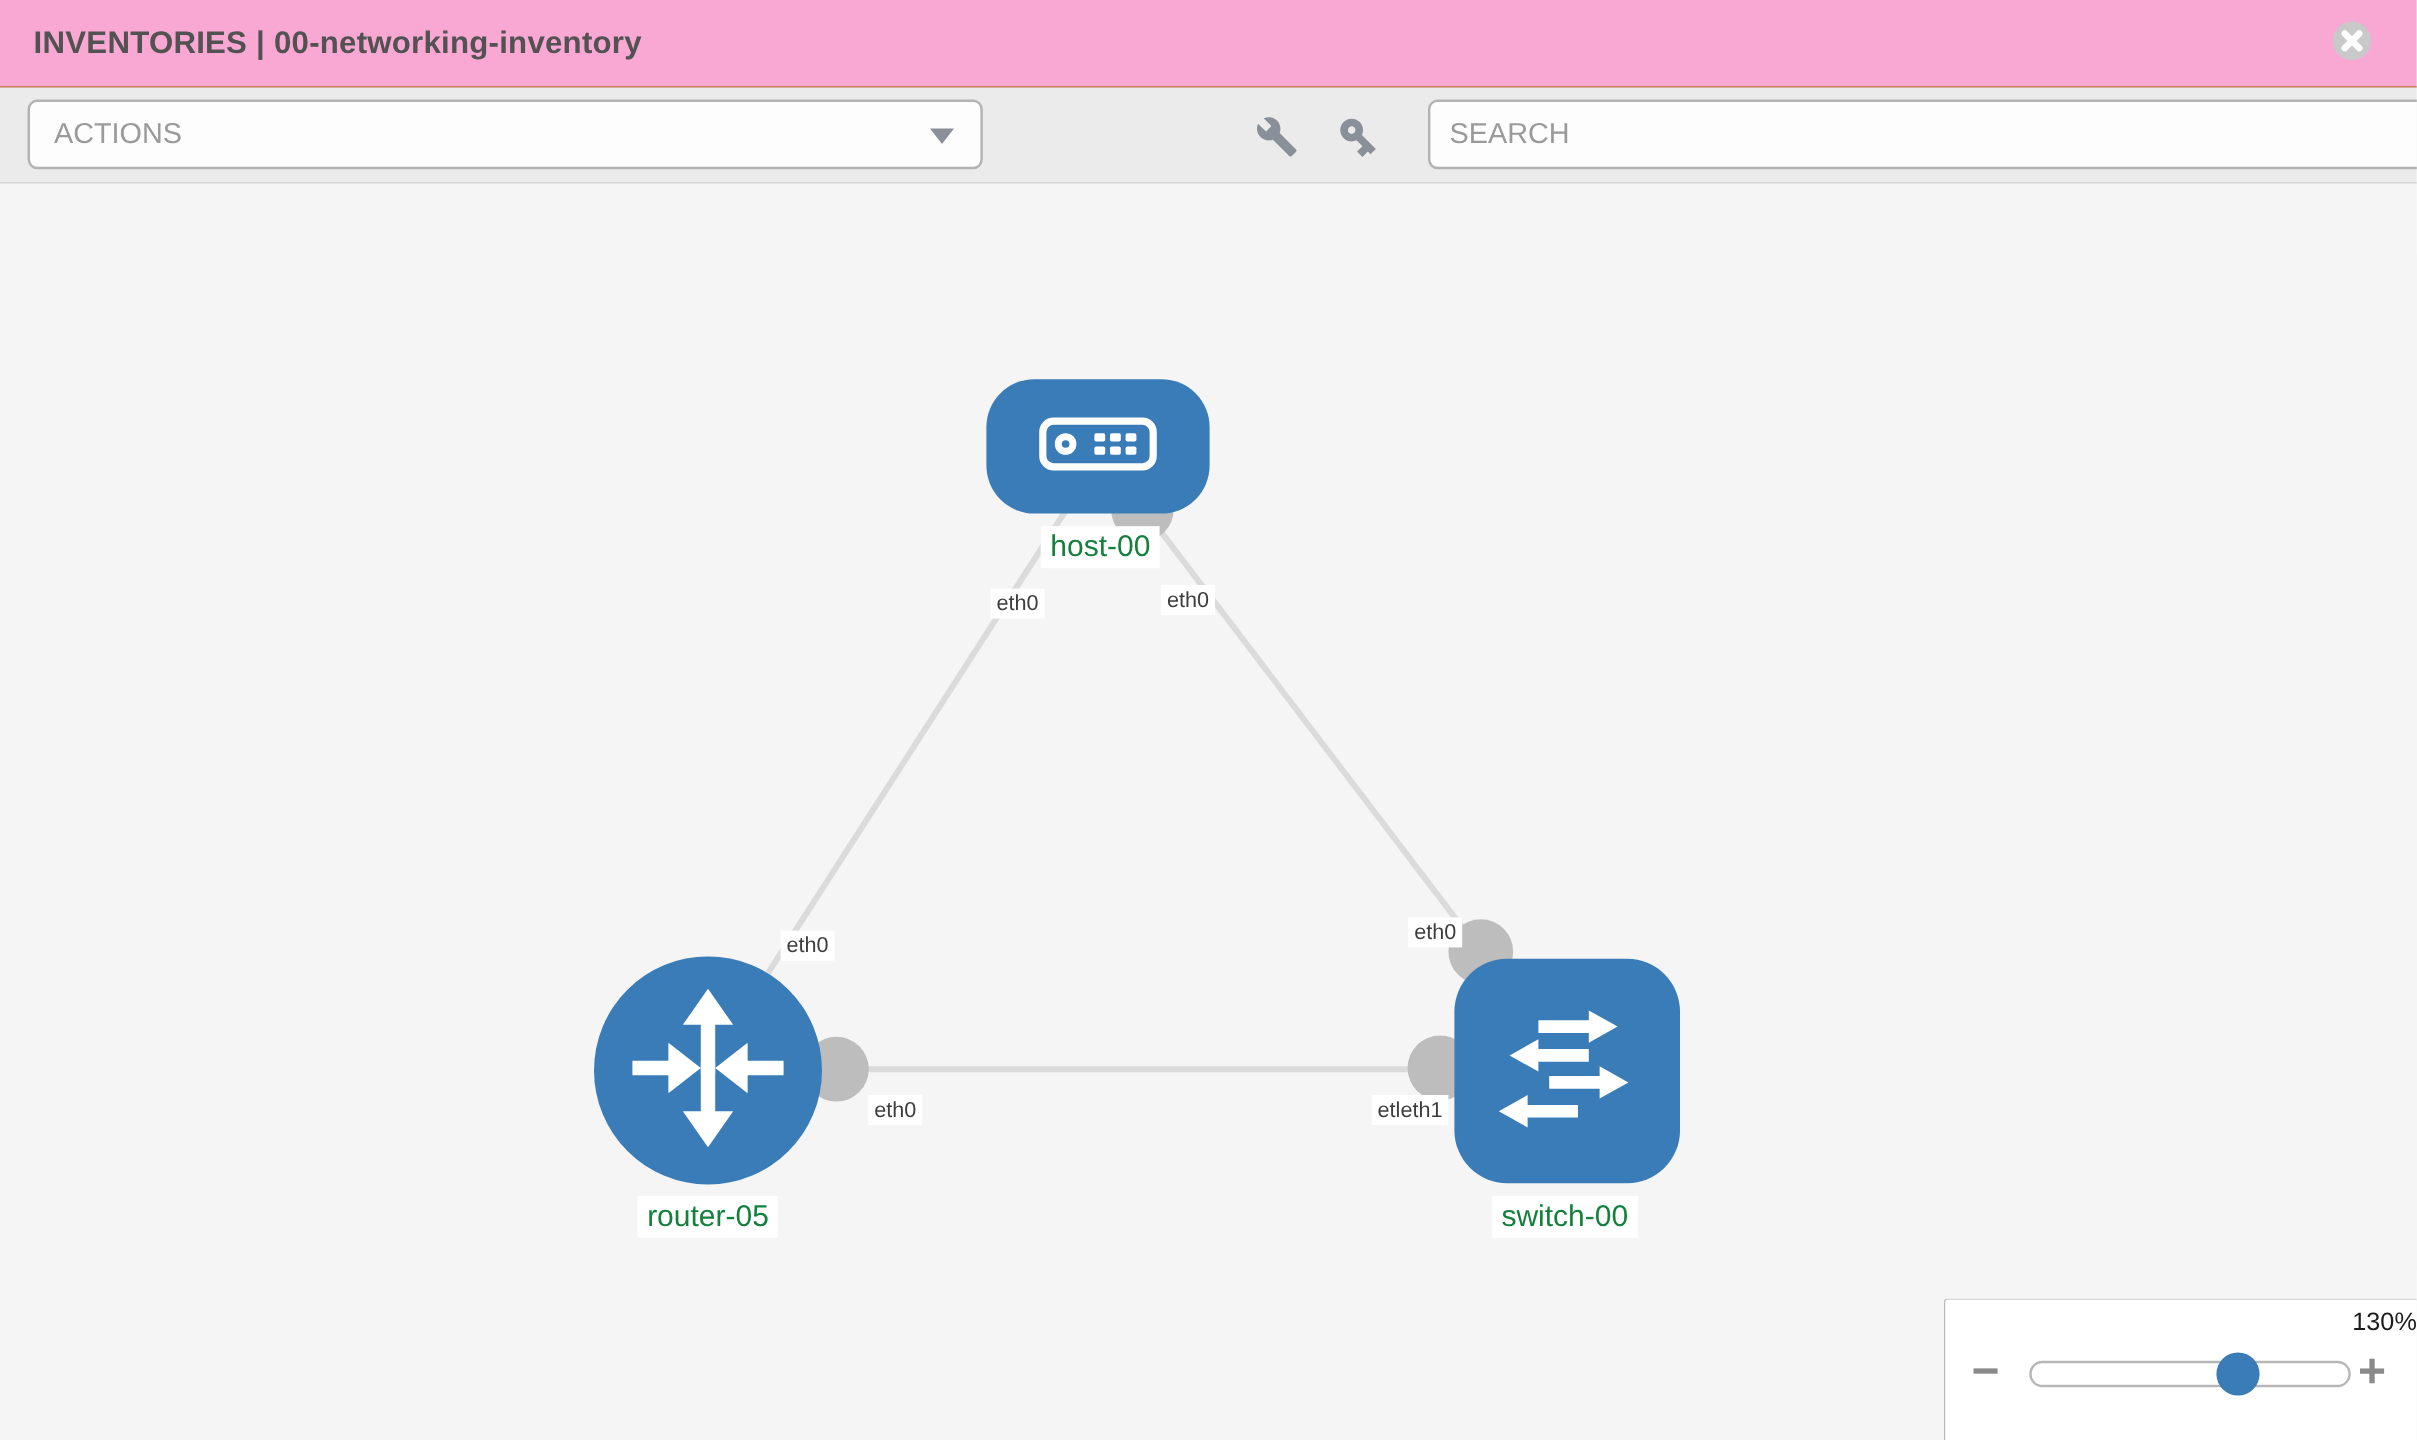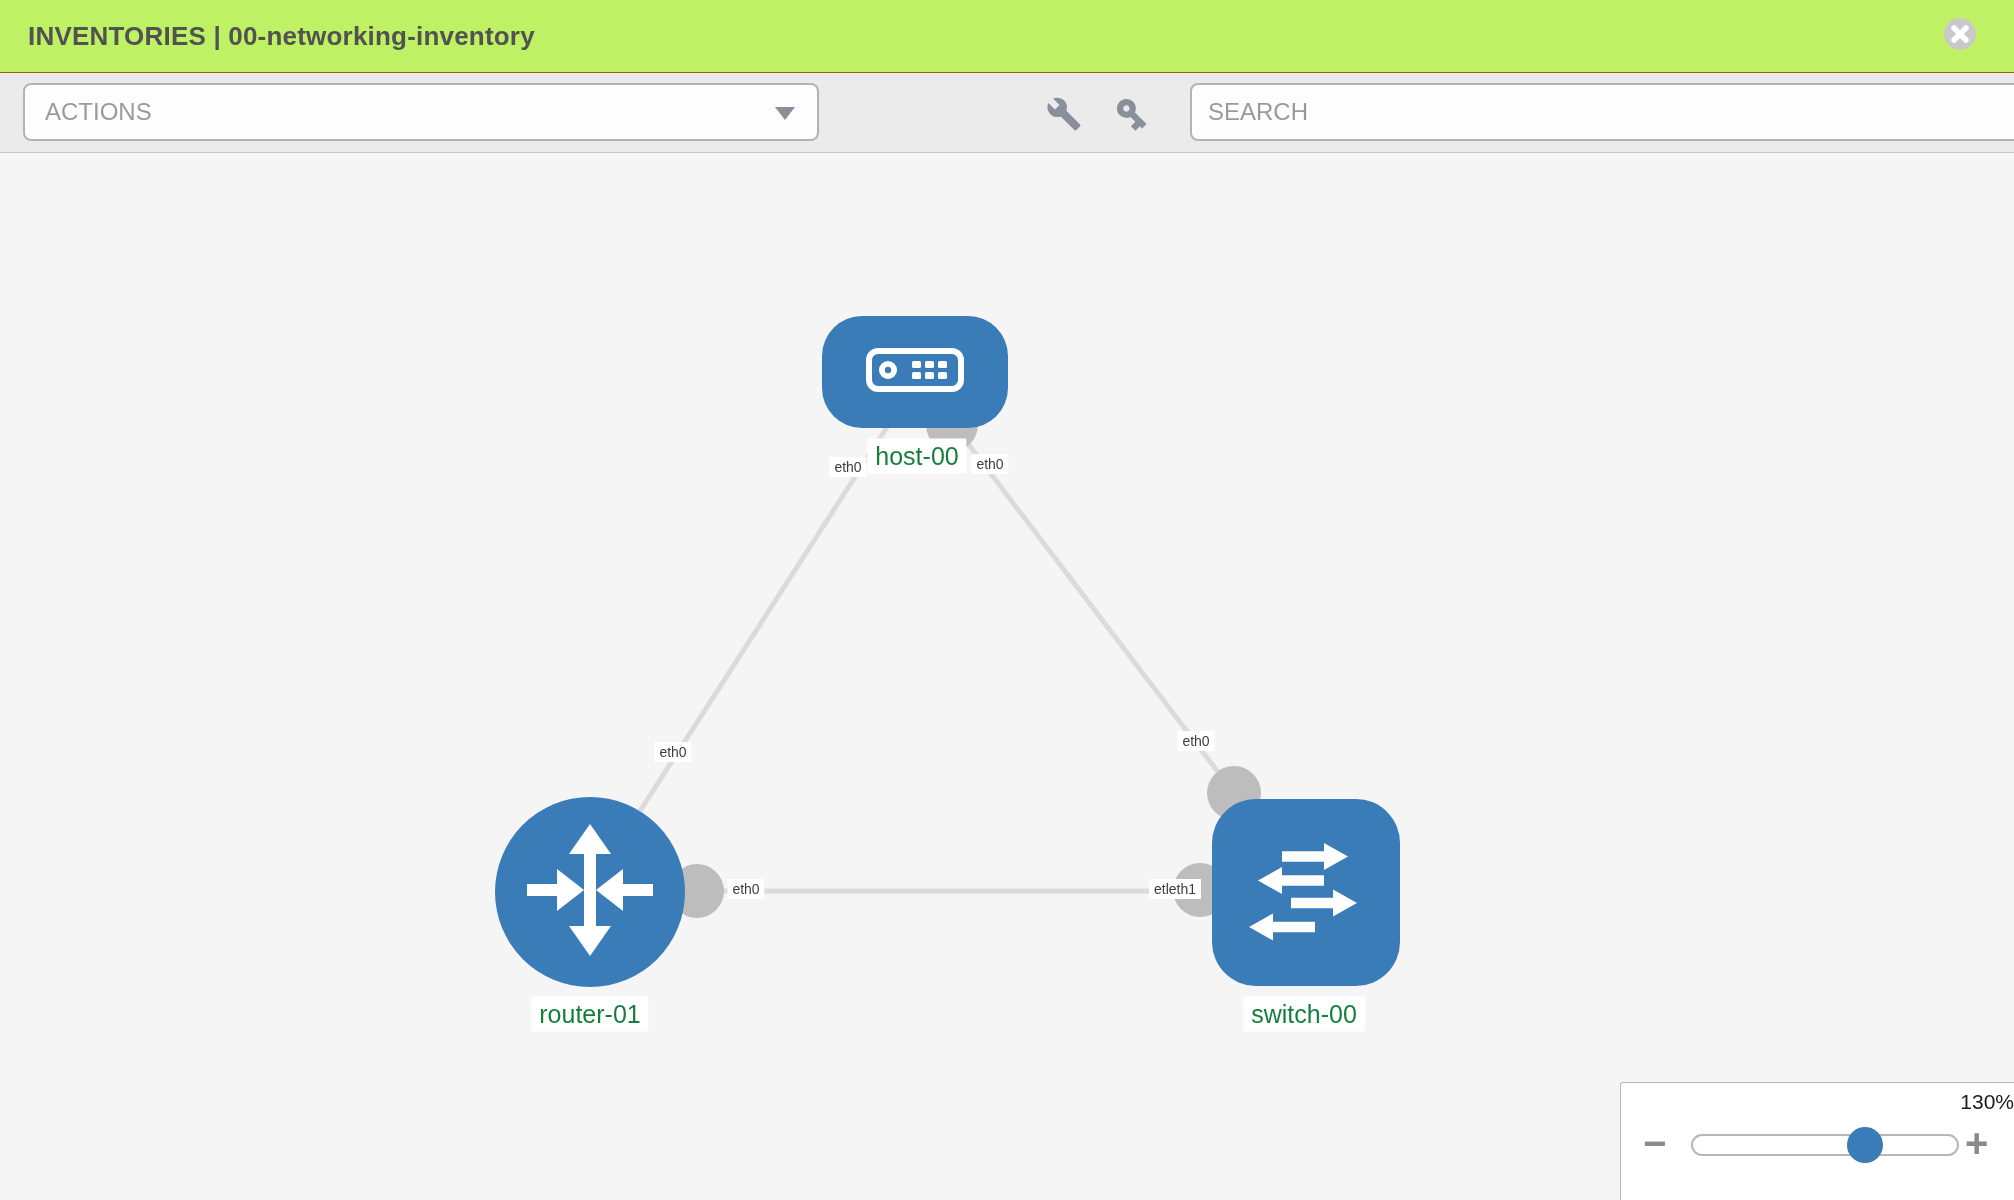--- a/index.html
+++ b/index.html
@@ -1,21 +1,21 @@
 <!DOCTYPE html>
 <html><head>
 <meta charset="utf-8">
 <style>
   html,body{margin:0;padding:0;}
   body{
     width:2014px;height:1200px;position:relative;overflow:hidden;
     font-family:"Liberation Sans",sans-serif;background:#ffffff;
   }
   
-  .header{position:absolute;top:0;left:0;right:0;height:72px;background:#bef264;border-bottom:1px solid #a16207;}
+  .header{position:absolute;top:0;left:0;right:0;height:72px;background:#f9a8d4;border-bottom:1px solid #a16207;}
   .header-title{position:absolute;left:28px;top:50%;transform:translateY(-50%);
     font-size:26px;font-weight:bold;color:#525252;letter-spacing:.2px;white-space:nowrap;}
   .close-btn{position:absolute;right:36px;top:16px;width:36px;height:36px;cursor:pointer;background:none;border:none;padding:0;}
   
   .toolbar{position:absolute;top:73px;left:0;right:0;height:79px;background:#ebebeb;border-bottom:1px solid #c9c9c9;}
   .dropdown{position:absolute;top:10px;height:58px;background:#fdfdfd;border:2px solid #b3b3b3;
     border-radius:8px;box-sizing:border-box;display:flex;align-items:center;
     color:#9a9a9a;font-size:24px;cursor:pointer;}
   .dropdown.actions{left:23px;width:796px;padding-left:20px;}
   .dropdown.search{left:1190px;width:893px;padding-left:16px;}
@@ -26,21 +26,21 @@
   .tool-btn.key{left:1112px;}
   
   .canvas{position:absolute;top:153px;left:0;right:0;bottom:0;background:#f5f5f5;}
   .graph-svg{position:absolute;top:0;left:0;}
   .node{position:absolute;background:#3a7cb8;display:flex;align-items:center;justify-content:center;cursor:pointer;}
   .node-host{left:822px;top:163px;width:186px;height:112px;border-radius:40px;}
   .node-router{left:495px;top:644px;width:190px;height:190px;border-radius:50%;}
   .node-switch{left:1212px;top:646px;width:188px;height:187px;border-radius:44px;}
   .lbl{position:absolute;transform:translate(-50%,-50%);background:#ffffff;white-space:nowrap;}
   .node-label{font-size:25px;color:#15803d;padding:3px 8px;}
-  .iface-label{font-size:14px;color:#3d3d3d;padding:2px 5px;}
+  .iface-label{font-size:18px;color:#3d3d3d;padding:2px 5px;margin-top:36px;}
   
   .zoom-panel{position:absolute;right:0;bottom:0;width:394px;height:118px;background:#ffffff;
     border:1px solid #b9b9b9;border-right:none;border-bottom:none;border-top-left-radius:3px;box-sizing:border-box;}
   .zoom-level{position:absolute;left:0;top:7px;width:100%;text-align:right;font-size:21px;color:#1b1b1b;}
   .zoom-glyph{position:absolute;font-size:40px;font-weight:bold;color:#8a8a8a;line-height:44px;top:38px;
     background:none;border:none;padding:0;cursor:pointer;font-family:"Liberation Sans",sans-serif;}
   .zoom-minus{left:22px;}
   .zoom-plus{left:344px;}
   .zoom-track{position:absolute;left:70px;top:51px;width:268px;height:22px;background:#ffffff;
     border:2px solid #b7b7b7;border-radius:12px;box-sizing:border-box;cursor:pointer;}
@@ -146,21 +146,21 @@
         <polygon points="34,34 34,52 18,43" fill="#ffffff"></polygon>
         <path d="M40 58 L70 58" stroke="#ffffff" stroke-width="7"></path>
         <polygon points="68,49 68,67 84,58" fill="#ffffff"></polygon>
         <path d="M56 74 L26 74" stroke="#ffffff" stroke-width="7"></path>
         <polygon points="28,65 28,83 12,74" fill="#ffffff"></polygon>
       </svg>
     </span>
   </div>
 
   <div class="lbl node-label" style="left:917px;top:303px;">host-00</div>
-  <div class="lbl node-label" style="left:590px;top:861px;">router-01</div>
+  <div class="lbl node-label" style="left:590px;top:861px;">router-05</div>
   <div class="lbl node-label" style="left:1304px;top:861px;">switch-00</div>
 
   <div class="lbl iface-label" style="left:848px;top:314px;">eth0</div>
   <div class="lbl iface-label" style="left:990px;top:311px;">eth0</div>
   <div class="lbl iface-label" style="left:673px;top:599px;">eth0</div>
   <div class="lbl iface-label" style="left:1196px;top:588px;">eth0</div>
   <div class="lbl iface-label" style="left:746px;top:736px;">eth0</div>
   <div class="lbl iface-label" style="left:1175px;top:736px;">etleth1</div>
 
   <div class="zoom-panel">

